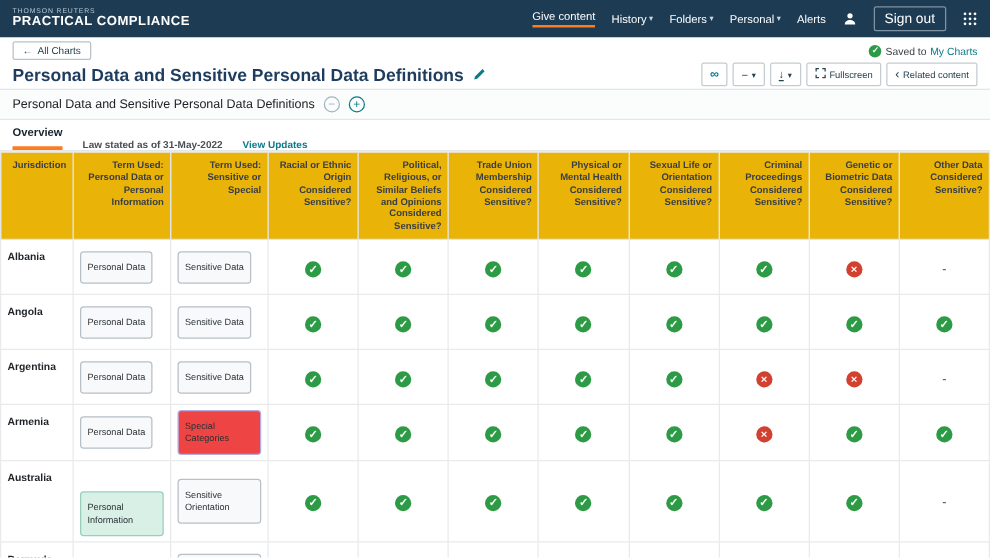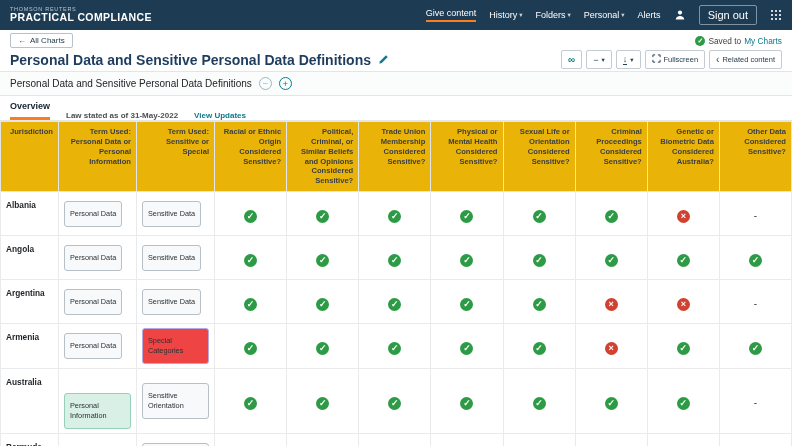--- a/index.html
+++ b/index.html
@@ -183,26 +183,26 @@
           <col>
           <col>
           <col>
         </colgroup>
       <thead>
           <tr id="thead-row">
             <th>Jurisdiction</th>
             <th>Term Used: Personal Data or Personal Information</th>
             <th>Term Used: Sensitive or Special</th>
             <th>Racial or Ethnic Origin Considered Sensitive?</th>
-            <th>Political, Criminal, or Similar Beliefs and Opinions Considered Sensitive?</th>
+            <th>Political, Religious, or Similar Beliefs and Opinions Considered Sensitive?</th>
             <th>Trade Union Membership Considered Sensitive?</th>
             <th>Physical or Mental Health Considered Sensitive?</th>
             <th>Sexual Life or Orientation Considered Sensitive?</th>
             <th>Criminal Proceedings Considered Sensitive?</th>
-            <th>Genetic or Biometric Data Considered Australia?</th>
+            <th>Genetic or Biometric Data Considered Sensitive?</th>
             <th>Other Data Considered Sensitive?</th>
           </tr>
         </thead>
       <tbody id="tbody">
           <tr>
             <td class="cell-j">Albania</td>
             <td><span class="chip chip-default">Personal Data</span></td>
             <td><span class="chip chip-default">Sensitive Data</span></td>
             <td class="cell-flag"><span class="flag flag-yes">✓</span></td>
             <td class="cell-flag"><span class="flag flag-yes">✓</span></td>

